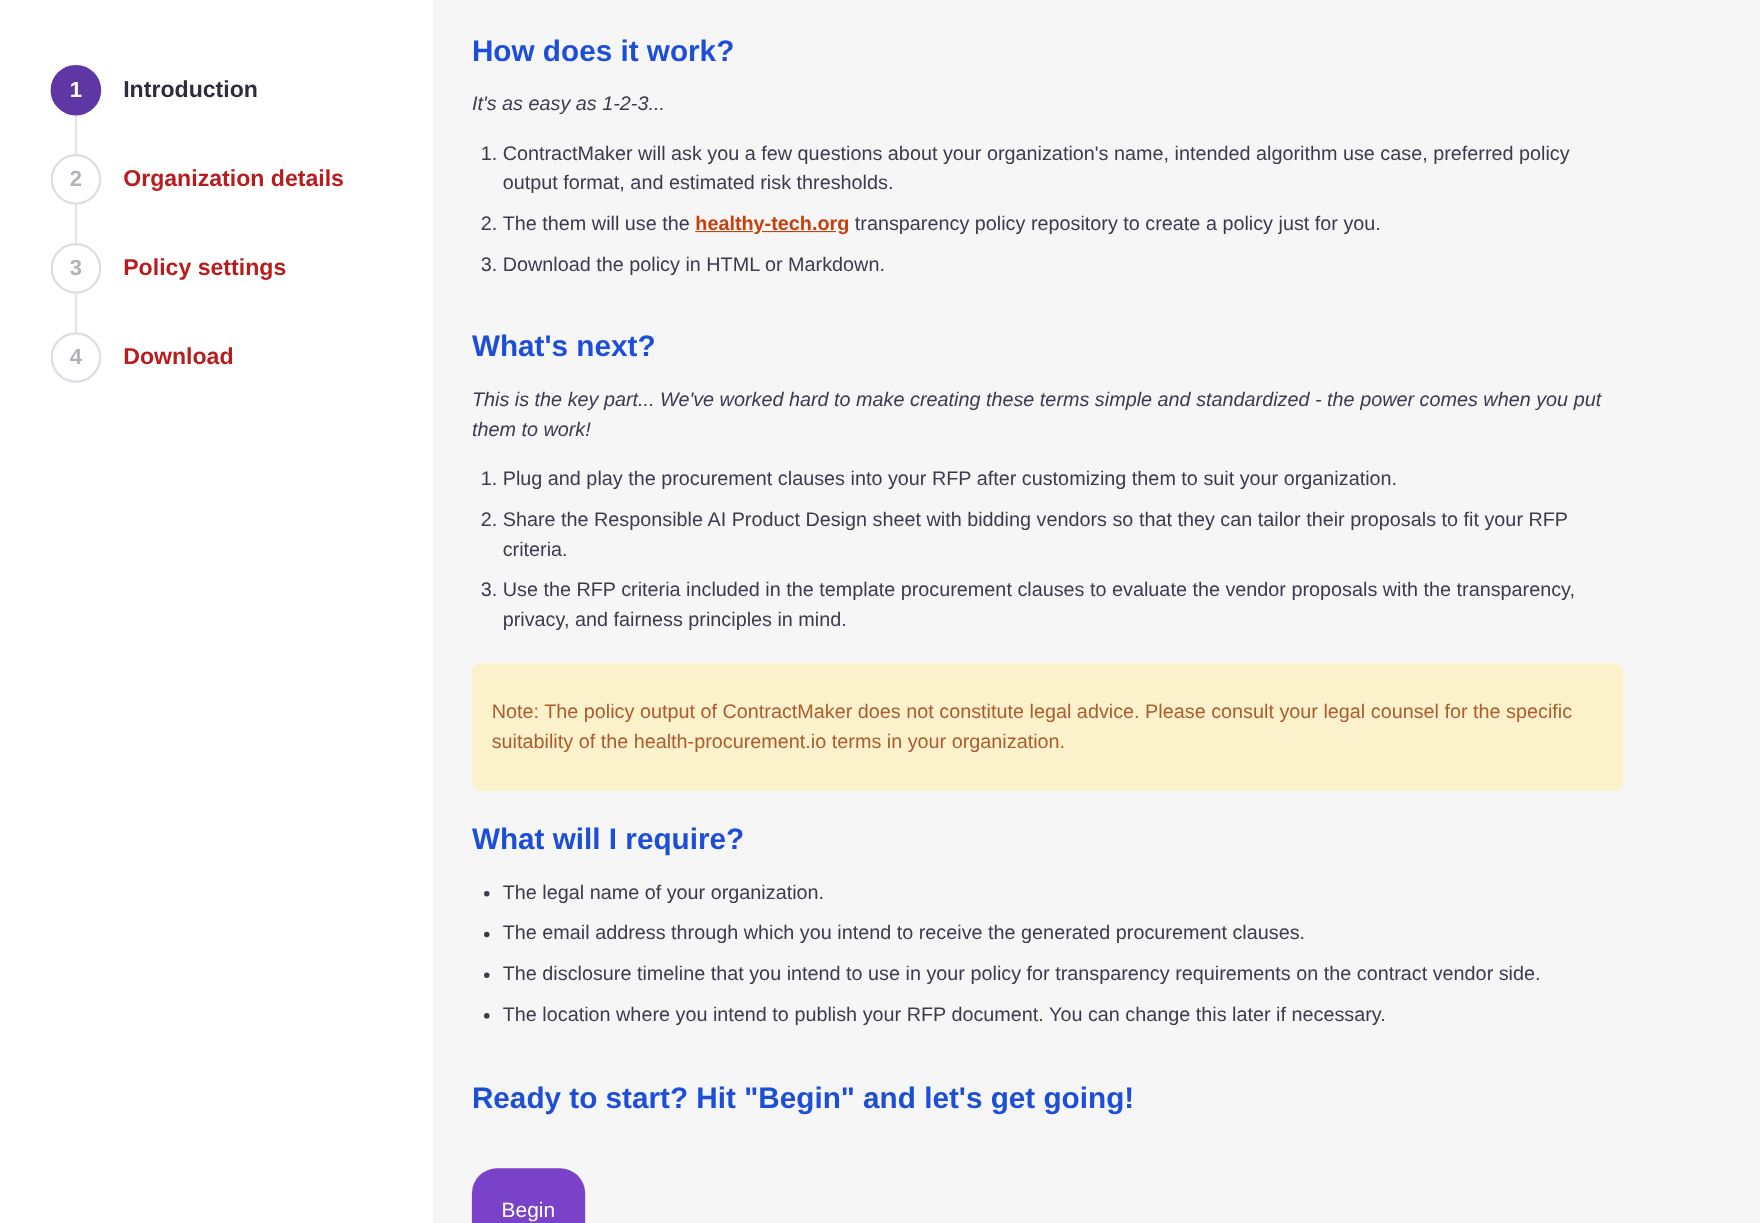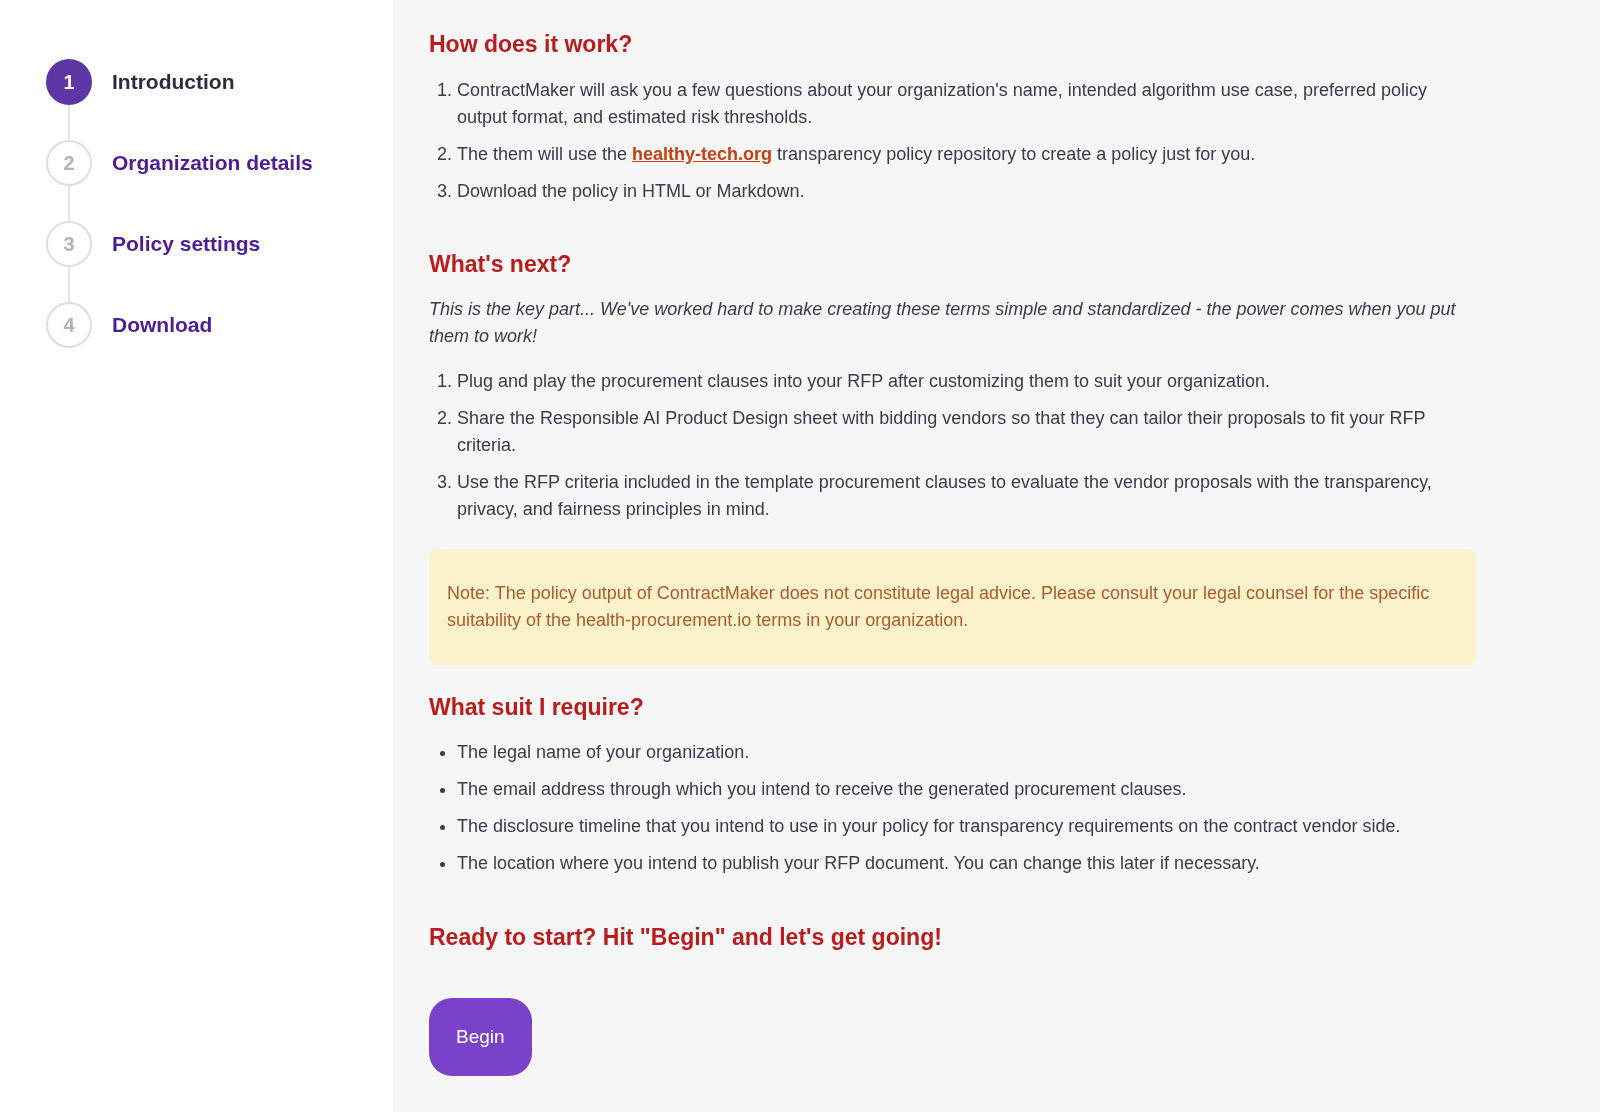--- a/index.html
+++ b/index.html
@@ -49,42 +49,42 @@
     font-weight: 700;
     font-size: 20px;
     background: #ffffff;
     border: 2px solid #dddde3;
     color: #b3b2bc;
     flex: none;
   }
   .step .label {
     font-weight: 700;
     font-size: 21px;
-    color: #4c1d95;
+    color: #b91c1c;
     white-space: nowrap;
   }
   .step.active .circle {
     background: #5f37a5;
     border-color: #5f37a5;
     color: #ffffff;
   }
   .step.active .label { color: #2e2b3d; }
 
   
   .content {
     flex: 1;
     background: #f6f6f7;
     padding: 30px 0 0 36px;
   }
   .content-inner { max-width: 1047px; }
 
   h2 {
-    font-size: 23px;
-    font-weight: 700;
-    color: #b91c1c;
+    font-size: 27px;
+    font-weight: 700;
+    color: #1d4ed8;
     line-height: 1.25;
   }
   .intro {
     font-style: italic;
     margin-top: 17px;
     line-height: 1.5;
     color: #3c3a4c;
   }
   ol, ul { margin-top: 18px; padding-left: 28px; }
   li { margin-bottom: 10px; line-height: 1.5; }
@@ -152,41 +152,42 @@
         <div class="label">Download</div>
       </div>
     </div>
   </aside>
 
   <main class="content">
     <div class="content-inner">
 
       <section>
         <h2>How does it work?</h2>
+        <p class="intro">It's as easy as 1-2-3...</p>
         <ol>
           <li>ContractMaker will ask you a few questions about your organization's name, intended algorithm use case, preferred policy output format, and estimated risk thresholds.</li>
           <li><span>The them will use the </span><a class="policy-link">healthy-tech.org</a><span> transparency policy repository to create a policy just for you.</span></li>
           <li>Download the policy in HTML or Markdown.</li>
         </ol>
       </section>
 
       <section class="section-next">
         <h2>What's next?</h2>
         <p class="intro">This is the key part... We've worked hard to make creating these terms simple and standardized - the power comes when you put them to work!</p>
         <ol>
           <li>Plug and play the procurement clauses into your RFP after customizing them to suit your organization.</li>
           <li>Share the Responsible AI Product Design sheet with bidding vendors so that they can tailor their proposals to fit your RFP criteria.</li>
           <li>Use the RFP criteria included in the template procurement clauses to evaluate the vendor proposals with the transparency, privacy, and fairness principles in mind.</li>
         </ol>
       </section>
 
       <div class="note">Note: The policy output of ContractMaker does not constitute legal advice. Please consult your legal counsel for the specific suitability of the health-procurement.io terms in your organization.</div>
 
       <section class="section-require">
-        <h2>What suit I require?</h2>
+        <h2>What will I require?</h2>
         <ul>
           <li>The legal name of your organization.</li>
           <li>The email address through which you intend to receive the generated procurement clauses.</li>
           <li>The disclosure timeline that you intend to use in your policy for transparency requirements on the contract vendor side.</li>
           <li>The location where you intend to publish your RFP document. You can change this later if necessary.</li>
         </ul>
       </section>
 
       <section class="section-ready">
         <h2>Ready to start? Hit "Begin" and let's get going!</h2>

